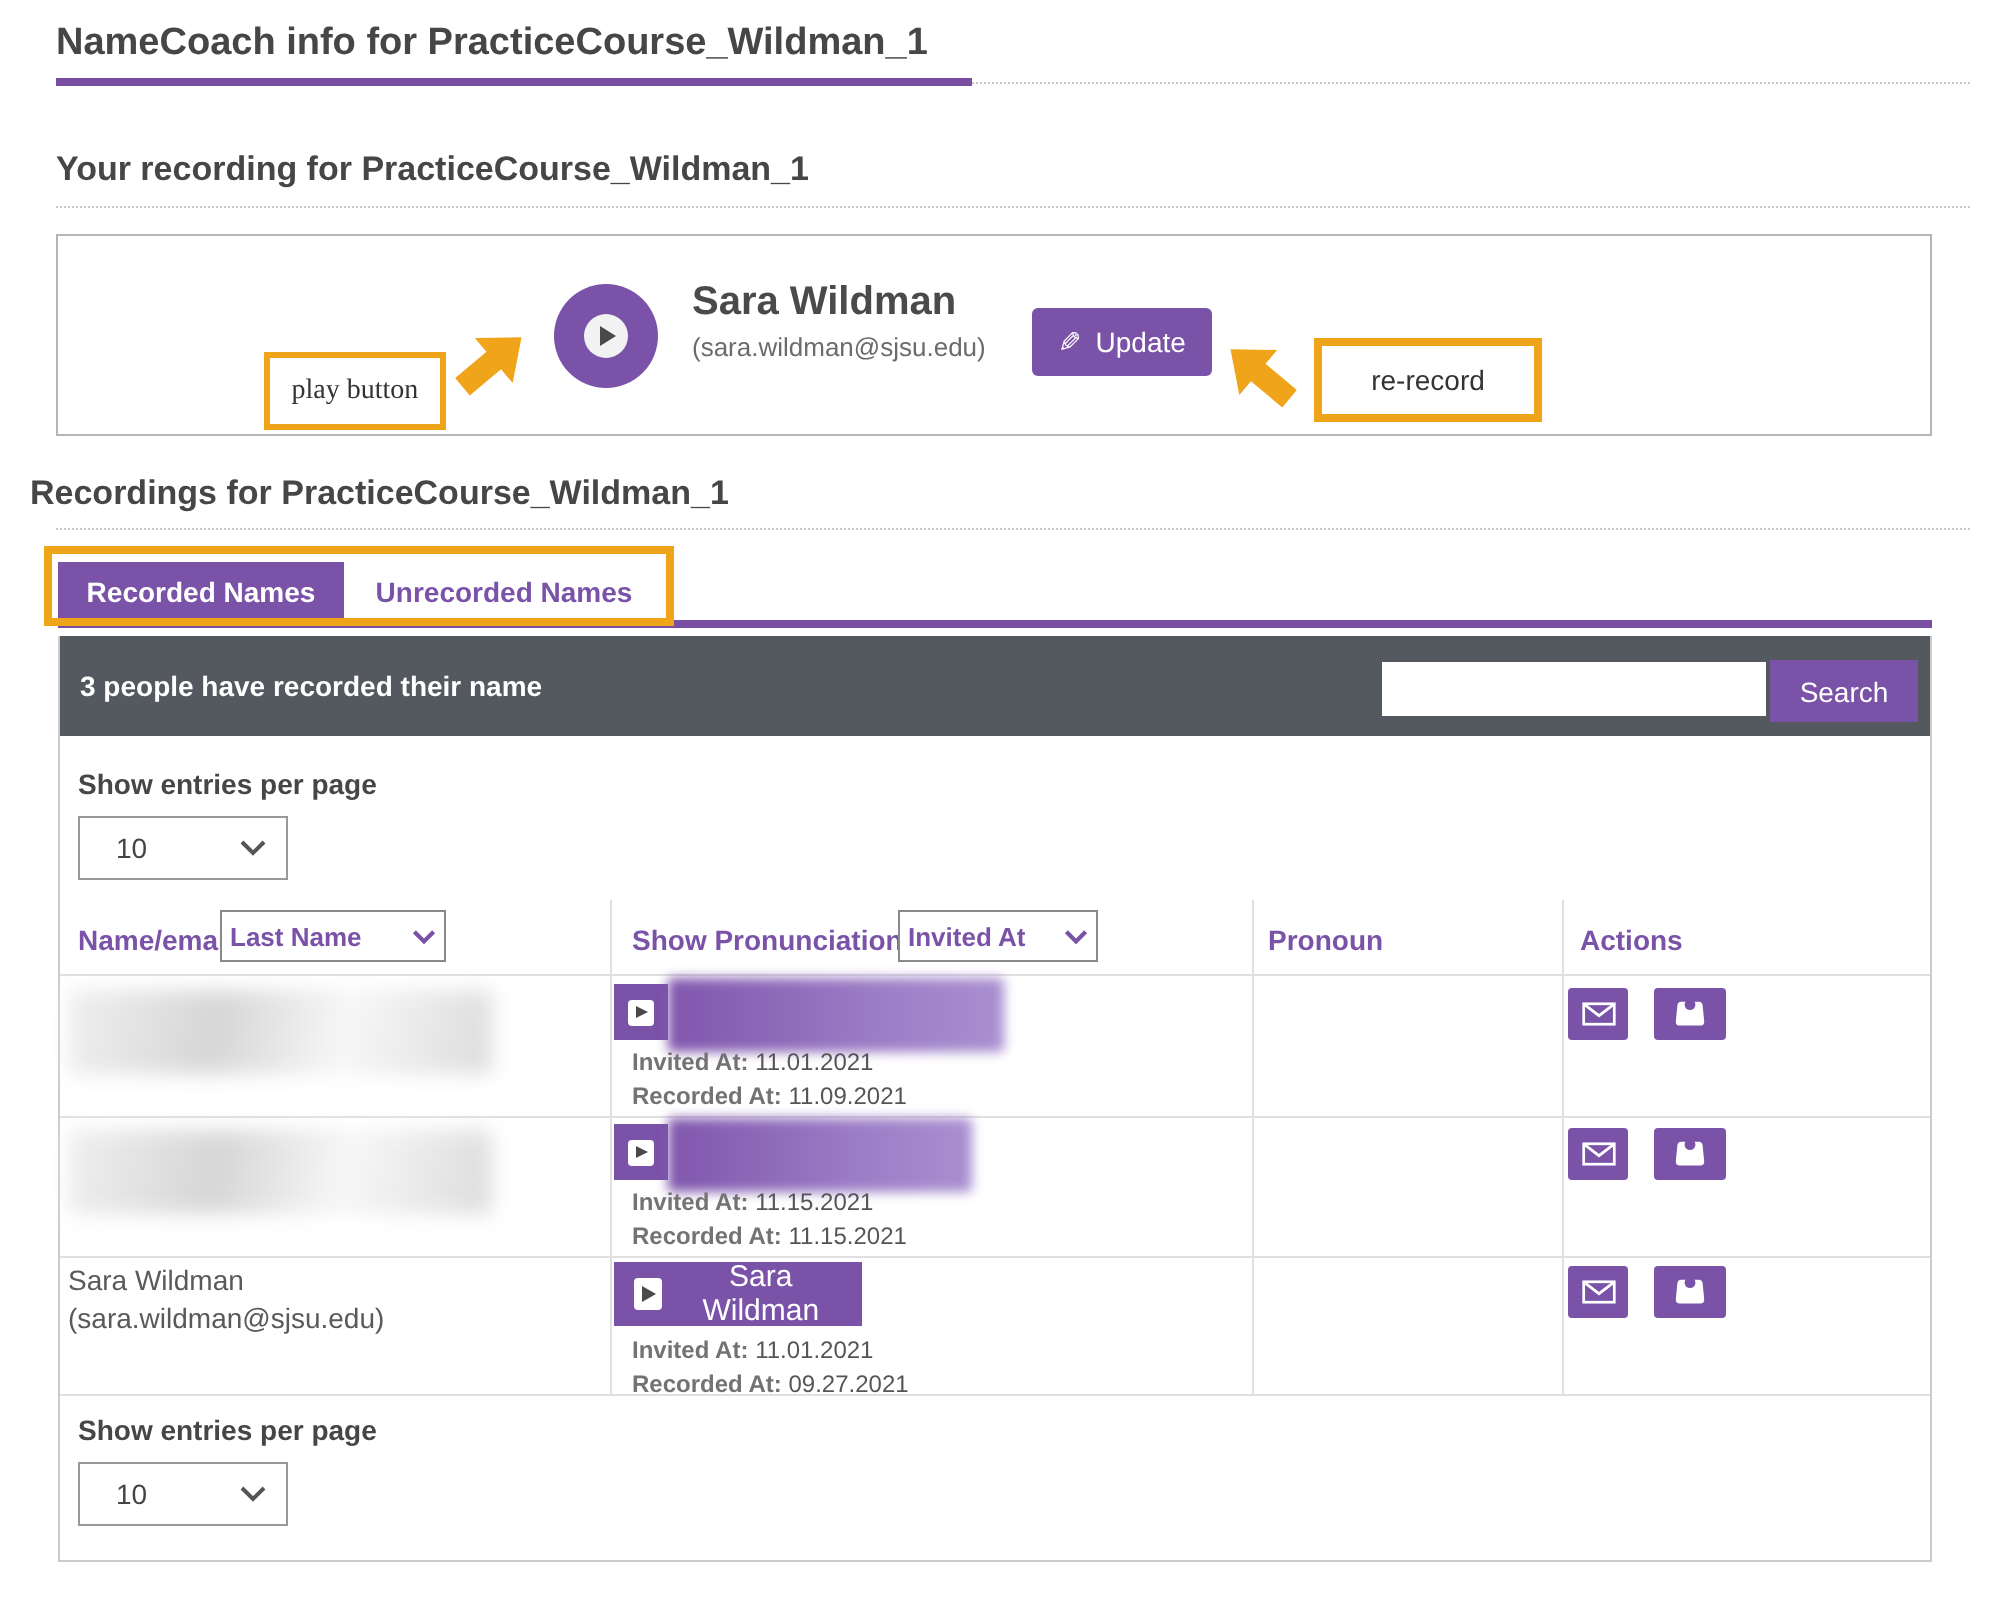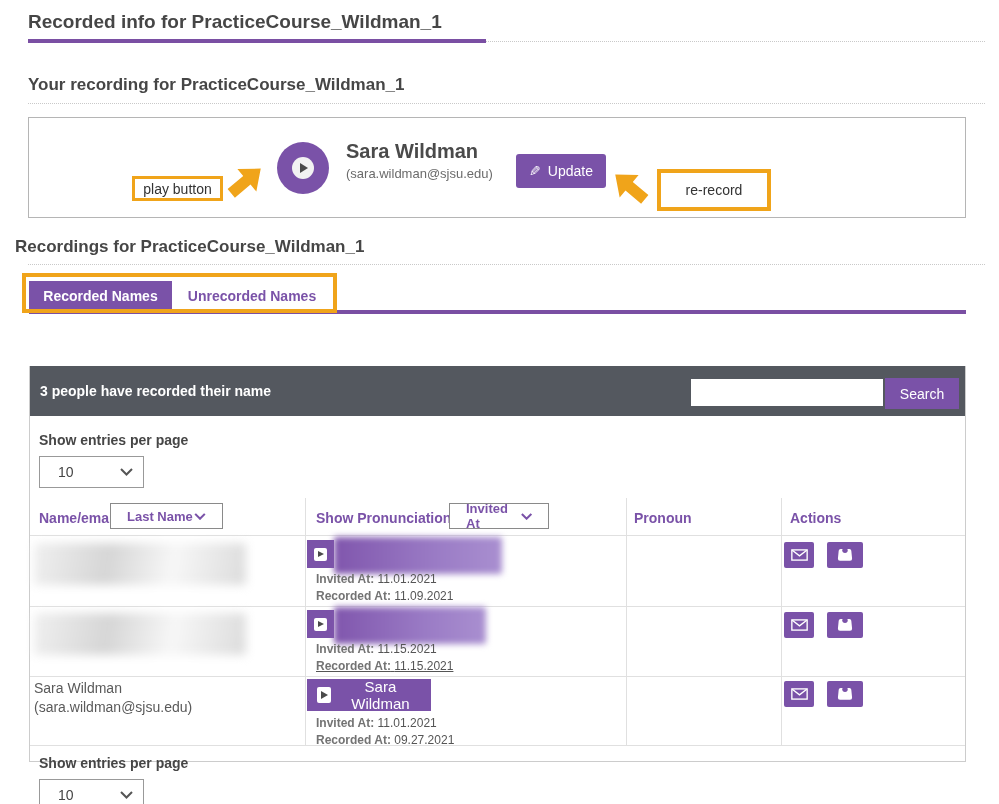--- a/index.html
+++ b/index.html
@@ -31,21 +31,21 @@
   .tab{display:flex;align-items:center;justify-content:center;font-size:14px;font-weight:700;cursor:pointer;}
   .tab-active{background:var(--accent);color:#fff;}
   .tab-inactive{background:#fff;color:var(--accent);}
   .tabs-callout{border:4px solid var(--orange);background:transparent;}
   .darkbar{background:var(--dark-bar);display:flex;align-items:center;}
   .darkbar-text{color:#fff;font-size:14px;font-weight:700;margin-left:10px;}
   .search-input{border:1px solid #fff;background:#fff;font-size:14px;padding:0 8px;font-family:inherit;color:#333;outline:none;}
   .btn-search{background:var(--accent);color:#fff;border:none;font-size:14px;cursor:pointer;font-family:inherit;}
   .show-label{font-size:14px;font-weight:700;color:var(--head-text);text-align:right;}
   .select-box{border:1px solid #999;background:#fff;display:flex;align-items:center;justify-content:space-between;cursor:pointer;color:#444;font-size:14px;padding:0 10px 0 18px;}
-  .select-sm{border:1px solid #8a8a8a;background:#fff;display:flex;align-items:center;justify-content:space-between;cursor:pointer;color:var(--accent);font-weight:700;font-size:13px;padding:0 16px;}
+  .select-sm{border:1px solid #8a8a8a;background:#fff;display:flex;align-items:center;justify-content:space-between;cursor:pointer;color:var(--accent);font-weight:700;font-size:13px;padding:0 4px;}
   .chev{display:block;}
   .col-head{font-size:14px;font-weight:700;color:var(--accent);}
   .vline{background:var(--line);width:1px;}
   .hline{background:var(--line);height:1px;}
   .container-border{border-left:1px solid #ccc;border-right:1px solid #ccc;border-bottom:1px solid #ccc;}
   .redact-name{border-radius:3px;background:linear-gradient(100deg,#f0f0f0 0%,#d6d6d6 35%,#f7f7f7 65%,#dcdcdc 100%);filter:blur(5px);}
   .play-chip-btn{background:var(--accent);display:flex;align-items:center;justify-content:center;cursor:pointer;}
   .chip{background:#fff;border-radius:2px;display:flex;align-items:center;justify-content:center;}
   .redact-bar{background:linear-gradient(90deg,#8056ad 0%,#9a7bc5 60%,#a98fd0 100%);filter:blur(3px);border-radius:2px;}
   .meta{font-size:12px;color:#555;}
@@ -53,60 +53,60 @@
   .row-name{font-size:14px;color:#5a5a5a;}
   .rec-btn{background:var(--accent);color:#fff;display:flex;align-items:center;gap:9px;padding:0 10px;font-size:15px;cursor:pointer;border:none;font-family:inherit;}
   .action-btn{background:var(--accent);border:none;border-radius:2px;display:flex;align-items:center;justify-content:center;cursor:pointer;}
   .pencil{font-size:14px;transform:scaleX(-1);display:inline-block;}
 </style>
 </head>
 <body>
 
 <div id="app">
 
-  <div class="abs h1" style="left:28px;top:11px;">Recorded info for PracticeCourse_Wildman_1</div>
+  <div class="abs h1" style="left:28px;top:11px;">NameCoach info for PracticeCourse_Wildman_1</div>
   <div class="abs dotted" style="left:28px;top:41px;width:957px;"></div>
   <div class="abs purple-bar" style="left:28px;top:39px;width:458px;height:4px;"></div>
 
   <div class="abs h2" style="left:28px;top:75px;">Your recording for PracticeCourse_Wildman_1</div>
   <div class="abs dotted" style="left:28px;top:103px;width:957px;"></div>
 
   <div class="abs card" style="left:28px;top:117px;width:938px;height:101px;">
     <div class="big-play abs" style="left:248px;top:24px;">
       <span class="big-play-inner">
           <span class="tri tri-dark"></span>
         </span>
     </div>
     <div class="abs person-name" style="left:317px;top:22px;">Sara Wildman</div>
     <div class="abs person-email" style="left:317px;top:48px;">(sara.wildman@sjsu.edu)</div>
     <button class="btn-update abs" style="left:487px;top:36px;width:90px;height:34px;">
       <span class="pencil">✎</span>
         <span>Update</span>
     </button>
 
-    <div class="callout abs" style="left:103px;top:58px;width:91px;height:25px;">play button</div>
+    <div class="callout abs" style="left:103px;top:58px;width:91px;height:39px;font-family:Liberation Serif, serif;">play button</div>
     <svg class="arrow-svg abs" style="left:196px;top:46px;transform:rotate(-40deg);" width="42" height="34" viewBox="0 0 34 30">
       <polygon points="0,10 18,10 18,2 34,15 18,28 18,20 0,20" fill="#f0a41a"></polygon>
     </svg>
 
     <div class="callout abs" style="left:628px;top:51px;width:114px;height:42px;border-width:4px;">re-record</div>
     <svg class="arrow-svg abs" style="left:580px;top:52px;transform:rotate(-140deg);" width="42" height="34" viewBox="0 0 34 30">
       <polygon points="0,10 18,10 18,2 34,15 18,28 18,20 0,20" fill="#f0a41a"></polygon>
     </svg>
   </div>
 
   <div class="abs h2" style="left:15px;top:237px;">Recordings for PracticeCourse_Wildman_1</div>
   <div class="abs dotted" style="left:28px;top:264px;width:957px;"></div>
 
   <div class="abs tab tab-active" style="left:29px;top:281px;width:143px;height:29px;">Recorded Names</div>
   <div class="abs tab tab-inactive" style="left:172px;top:281px;width:160px;height:29px;">Unrecorded Names</div>
   <div class="abs purple-bar" style="left:29px;top:310px;width:937px;height:4px;"></div>
   <div class="abs tabs-callout" style="left:22px;top:273px;width:315px;height:40px;"></div>
 
-  <div class="abs container-border" style="left:29px;top:318px;width:937px;height:396px;margin-top:48px;">
+  <div class="abs container-border" style="left:29px;top:318px;width:937px;height:463px;">
 
     <div class="darkbar abs" style="left:0;top:0;width:935px;height:50px;">
       <span class="darkbar-text">3 people have recorded their name</span>
       <input class="search-input abs" style="left: 661px; top: 13px; width: 192px; height: 27px;" value="">
       <button class="btn-search abs" style="left:855px;top:12px;width:74px;height:31px;">Search</button>
     </div>
 
     <div class="abs show-label" style="left:9px;top:66px;">Show entries per page</div>
     <div class="select-box abs" style="left:9px;top:90px;width:105px;height:32px;">
       <span>10</span>
@@ -163,21 +163,21 @@
     </button>
 
     <div class="abs redact-name" style="left:4px;top:247px;width:212px;height:42px;"></div>
     <div class="play-chip-btn abs" style="left:277px;top:244px;width:27px;height:28px;">
       <span class="chip" style="width:13px;height:13px;">
           <span class="tri" style="border-width:3.5px 0 3.5px 6px;border-color:transparent transparent transparent #4a4a4a;margin-left:1px;"></span>
         </span>
     </div>
     <div class="abs redact-bar" style="left:304px;top:241px;width:152px;height:37px;"></div>
     <div class="abs meta" style="left:286px;top:276px;"><b>Invited At:</b> <span>11.15.2021</span></div>
-    <div class="abs meta" style="left:286px;top:293px;text-decoration:underline;"><b>Recorded At:</b> <span>11.15.2021</span></div>
+    <div class="abs meta" style="left:286px;top:293px;"><b>Recorded At:</b> <span>11.15.2021</span></div>
     <button class="action-btn abs" style="left:754px;top:246px;width:30px;height:26px;">
       <svg width="17" height="12" viewBox="0 0 20 14">
           <rect x="1" y="1" width="18" height="12" fill="none" stroke="#fff" stroke-width="1.6"></rect>
           <path d="M1.5 1.5 L10 8 L18.5 1.5" fill="none" stroke="#fff" stroke-width="1.6"></path>
         </svg>
     </button>
     <button class="action-btn abs" style="left:797px;top:246px;width:36px;height:26px;">
       <svg width="18" height="14" viewBox="0 0 20 16">
           <path d="M5 1 h10 q2 0 2.2 2 l0.9 9 q0.2 2.6 -2.4 2.6 h-11.4 q-2.6 0 -2.4 -2.6 l0.9 -9 q0.2 -2 2.2 -2 z" fill="#fff"></path>
           <circle cx="10" cy="2.6" r="3.1" fill="#7a52a8"></circle>

